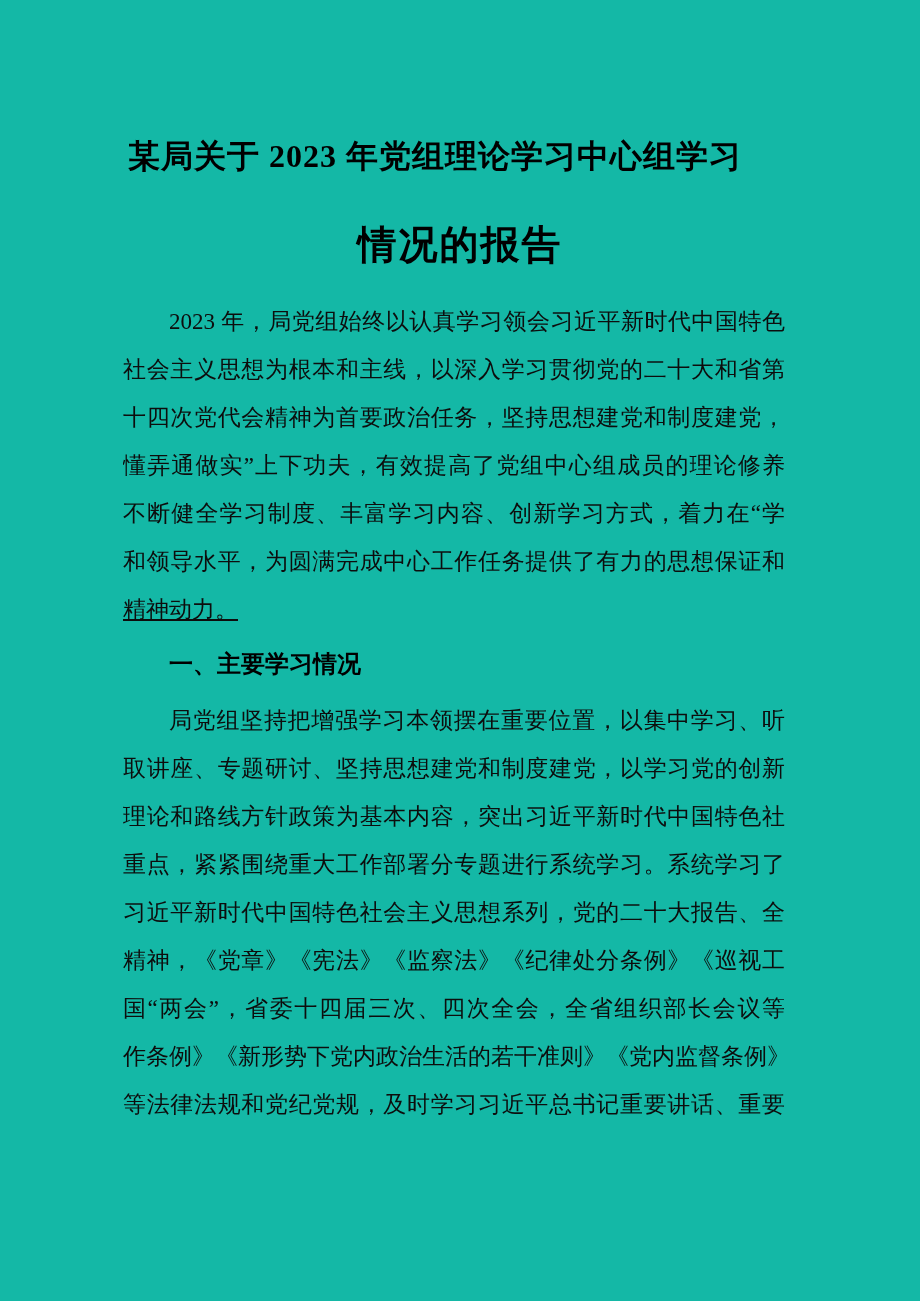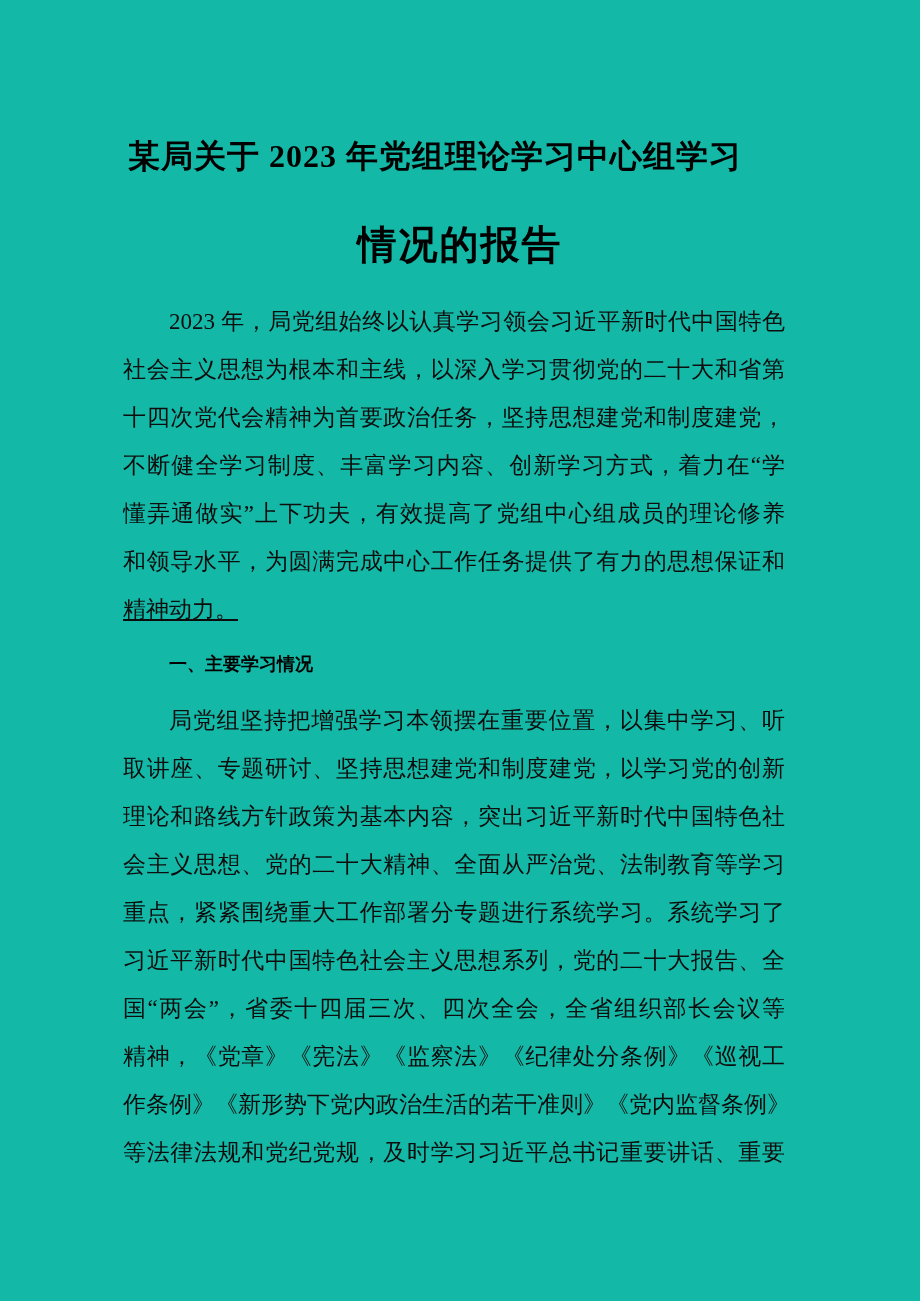--- a/index.html
+++ b/index.html
@@ -64,21 +64,21 @@
   .line.first { padding-left: 46px; }     
   .line.para-end { text-align-last: left; text-decoration: underline; }
 
   .section-heading {
     height: 48px;
     line-height: 48px;
     margin-top: 6px;
     padding-left: 46px;
     font-family: "Liberation Sans", "DejaVu Sans", sans-serif;
     font-weight: 700;
-    font-size: 18px;
+    font-size: 24px;
     color: #000000;
     text-align: left;
     text-align-last: left;
     white-space: nowrap;
     overflow: hidden;
   }
 
   .para2 .line:first-child { margin-top: 9px; }
 </style>
 </head>
@@ -89,35 +89,34 @@
   <div class="doc-title-line1">某局关于 2023 年党组理论学习中心组学习</div>
 
   <div class="doc-title-line2">情况的报告</div>
 
   <div class="body-text">
 
     <div class="para1">
       <div class="line first">2023 年，局党组始终以认真学习领会习近平新时代中国特色</div>
       <div class="line">社会主义思想为根本和主线，以深入学习贯彻党的二十大和省第</div>
       <div class="line">十四次党代会精神为首要政治任务，坚持思想建党和制度建党，</div>
+      <div class="line">懂弄通做实”上下功夫，有效提高了党组中心组成员的理论修养</div>
       <div class="line">不断健全学习制度、丰富学习内容、创新学习方式，着力在“学</div>
-      <div class="line">懂弄通做实”上下功夫，有效提高了党组中心组成员的理论修养</div>
       <div class="line">和领导水平，为圆满完成中心工作任务提供了有力的思想保证和</div>
       <div class="line para-end">精神动力。</div>
     </div>
 
     <div class="section-heading">一、主要学习情况</div>
 
     <div class="para2">
       <div class="line first">局党组坚持把增强学习本领摆在重要位置，以集中学习、听</div>
       <div class="line">取讲座、专题研讨、坚持思想建党和制度建党，以学习党的创新</div>
       <div class="line">理论和路线方针政策为基本内容，突出习近平新时代中国特色社</div>
-      <div class="line">会主义思想、党的二十大精神、全面从严治党、法制教育等学习</div>
       <div class="line">重点，紧紧围绕重大工作部署分专题进行系统学习。系统学习了</div>
       <div class="line">习近平新时代中国特色社会主义思想系列，党的二十大报告、全</div>
+      <div class="line">精神，《党章》《宪法》《监察法》《纪律处分条例》《巡视工</div>
       <div class="line">国“两会”，省委十四届三次、四次全会，全省组织部长会议等</div>
-      <div class="line">精神，《党章》《宪法》《监察法》《纪律处分条例》《巡视工</div>
       <div class="line">作条例》《新形势下党内政治生活的若干准则》《党内监督条例》</div>
       <div class="line">等法律法规和党纪党规，及时学习习近平总书记重要讲话、重要</div>
     </div>
 
   </div>
 </div>
 
 </body></html>

